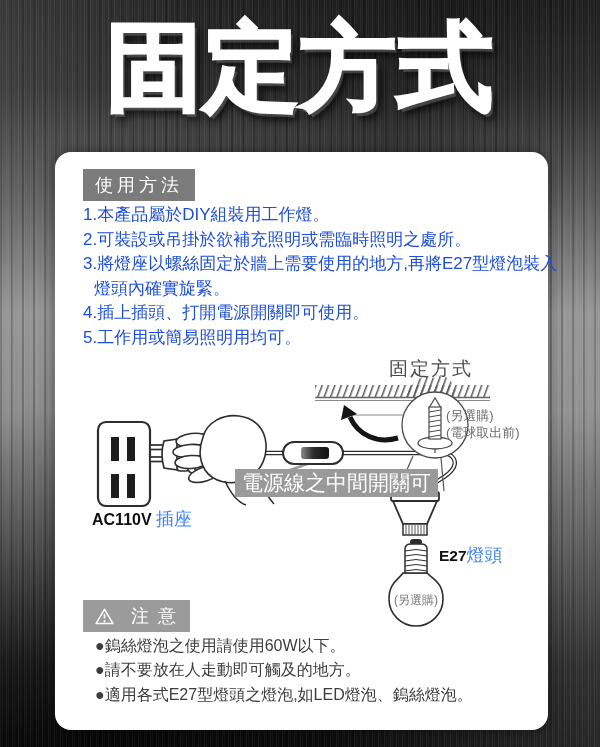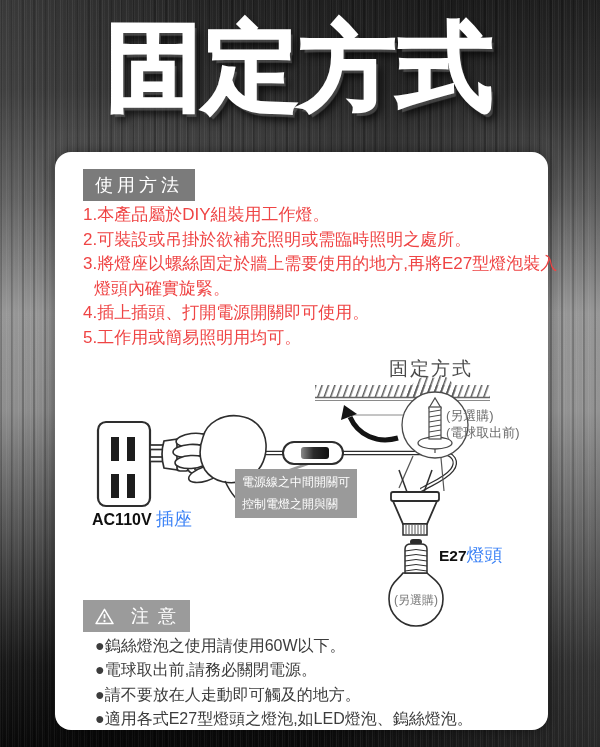--- a/index.html
+++ b/index.html
@@ -27,29 +27,29 @@
     position:absolute;left:55px;top:152px;width:493px;height:578px;
     background:#ffffff;border-radius:16px;box-shadow:0 0 14px rgba(0,0,0,.45);
   }
   .panel *{box-sizing:border-box;}
   .sec-head{
     position:absolute;background:#7b7b7b;color:#fff;
     font-size:18px;letter-spacing:4px;padding:4px 12px;white-space:nowrap;
   }
   .head-usage{left:28px;top:17px;}
   .head-caution{left:28px;top:448px;background:#9b9b9b;display:flex;align-items:center;gap:17px;letter-spacing:2px;}
-  .list{position:absolute;left:28px;top:51px;width:452px;color:#ef4444;font-size:17px;}
+  .list{position:absolute;left:28px;top:51px;width:452px;color:#1d4ed8;font-size:17px;}
   .list .line{line-height:24.6px;white-space:nowrap;}
   .list .cont{padding-left:11px;}
   .bullets{position:absolute;left:28px;top:482px;width:460px;color:#3c3c3c;font-size:16px;}
   .bullets .line{line-height:24.4px;white-space:nowrap;margin-left:12px;}
   .lbl{position:absolute;white-space:nowrap;}
   .fix-title{left:296px;top:204px;font-size:19px;letter-spacing:2px;color:#4a4a4a;margin-left:38px;}
   .screw-notes{left:391px;top:256px;font-size:13px;line-height:16.5px;color:#6b6b6b;}
-  .switch-note{left:180px;top:317px;background:#9a9a9a;color:#fff;font-size:12px;line-height:21.5px;padding:3px 7px;}
+  .switch-note{left:180px;top:317px;background:#9a9a9a;color:#fff;font-size:21px;line-height:21.5px;padding:3px 7px;}
   .outlet-lbl{left:37px;top:355px;font-size:16px;}
   .socket-lbl{left:384px;top:391px;font-size:15.5px;}
   .b{font-weight:bold;color:#101010;}
   .g{color:#3b82f6;font-size:18px;}
   .bulb-note{left:331px;top:440px;width:60px;text-align:center;font-size:12px;color:#777;}
   svg.art{position:absolute;left:0;top:0;pointer-events:none;}
 </style>
 </head>
 <body>
 
@@ -185,40 +185,38 @@
       <div class="line">5.工作用或簡易照明用均可。</div>
     </div>
 
     <div class="lbl fix-title">固定方式</div>
     <div class="lbl screw-notes">
       <div>(另選購)</div>
       <div>(電球取出前)</div>
     </div>
     <div class="lbl switch-note">
       <div>電源線之中間開關可</div>
-      <div>控制電燈之開與關</div>
     </div>
     <div class="lbl outlet-lbl">
       <span class="b">AC110V</span>
       <span class="g">插座</span>
     </div>
     <div class="lbl socket-lbl">
       <span class="b">E27</span><span class="g">燈頭</span>
     </div>
     <div class="lbl bulb-note">(另選購)</div>
 
     <div class="sec-head head-caution">
       <svg width="19" height="17" viewBox="0 0 20 18">
         <path d="M10,1.5 L19,16.5 L1,16.5 Z" fill="none" stroke="#fff" stroke-width="1.6" stroke-linejoin="round"></path>
         <line x1="10" y1="6.5" x2="10" y2="11" stroke="#fff" stroke-width="1.8"></line>
         <circle cx="10" cy="13.8" r="1.2" fill="#fff"></circle>
       </svg>
       <span>注 意</span>
     </div>
     <div class="bullets">
       <div class="line">●鎢絲燈泡之使用請使用60W以下。</div>
-      <div class="line">●電球取出前,請務必關閉電源。</div>
       <div class="line">●請不要放在人走動即可觸及的地方。</div>
       <div class="line">●適用各式E27型燈頭之燈泡,如LED燈泡、鎢絲燈泡。</div>
     </div>
 
   </div>
 </div>
 
 </body></html>

